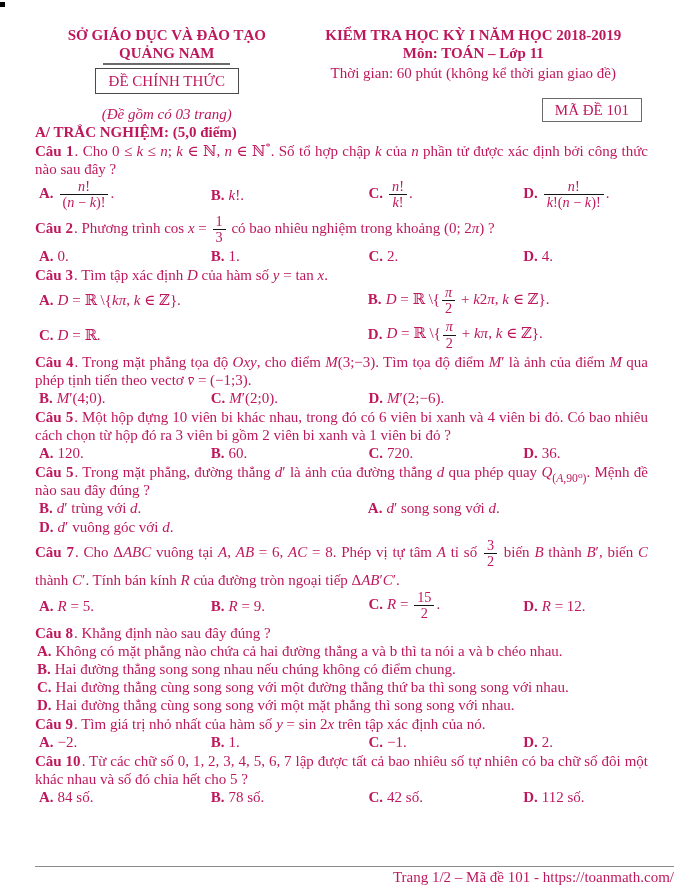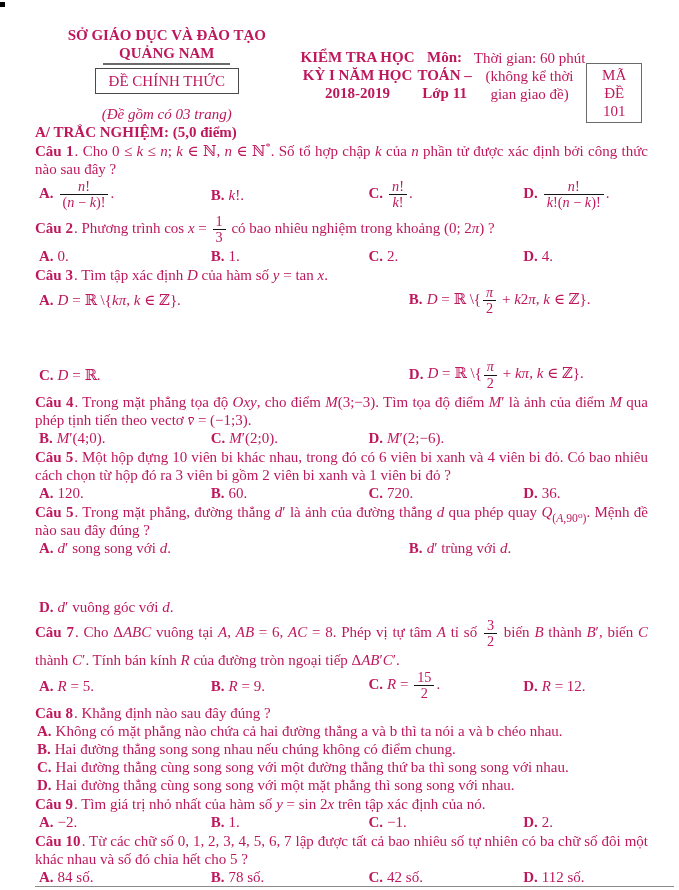--- a/index.html
+++ b/index.html
@@ -8,34 +8,34 @@
     width:679px;height:890px;box-sizing:border-box;
     padding:26px 31px 4px 35px;
     font-family:"Liberation Serif","DejaVu Serif",serif;
     font-size:15px;line-height:1.2;color:#be185d;
     display:flex;flex-direction:column;overflow:hidden;
   }
   .corner{position:absolute;left:0;top:2px;width:5px;height:5px;background:#000;}
   b{font-weight:bold;}
   .header{display:flex;}
   .header-left{width:43%;display:flex;flex-direction:column;align-items:center;text-align:center;}
-  .header-right{width:57%;display:flex;align-items:center;text-align:center;}
+  .header-right{width:57%;display:flex;flex-direction:column;align-items:center;text-align:center;}
   .h-bold{font-weight:bold;}
   .underline-text{display:inline-block;border-bottom:2px solid #6b6b6b;padding:0 16px 1px 16px;font-weight:bold;}
   .stamp-box{display:inline-block;border:1px solid #4a4a4a;padding:3px 13px;margin-top:3px;}
   .pages-note{font-style:italic;margin-top:11px;}
   .time-line{margin-top:2px;}
   .code-box{display:inline-block;border:1px solid #6b6b6b;padding:2px 12px;margin-top:16px;margin-right:6px;font-weight:normal;align-self:flex-end;}
   .section-title{font-weight:bold;}
   .question{margin-top:1px;}
   .q-text{margin:0;text-align:justify;}
   .q-text b{margin-right:1px;}
   .opts{margin:0;}
   .opts-row{display:grid;grid-template-columns:28.2% 25.9% 25.4% 1fr;padding-left:4px;align-items:center;}
-  .opts-two{display:grid;grid-template-columns:54% 1fr;padding-left:4px;align-items:center;row-gap:1px;gap:41px;}
+  .opts-two{display:grid;grid-template-columns:54% 1fr;padding-left:4px;align-items:center;row-gap:1px;}
   .opts-stack{display:block;padding-left:2px;}
   .opt{white-space:normal;}
   .okey{margin-right:4px;}
   i{font-style:italic;}
   sup{font-size:0.68em;vertical-align:super;line-height:0;}
   sub.msub{font-size:0.78em;vertical-align:-0.4em;line-height:0;}
   .frac{display:inline-flex;flex-direction:column;text-align:center;vertical-align:middle;margin:1px 2px;font-size:0.95em;}
   .frac .num{display:block;border-bottom:1px solid #141414;padding:0 3px;line-height:1.08;}
   .frac .den{display:block;padding:0 3px;line-height:1.08;}
   .footer{margin-top:auto;margin-right:-26px;border-top:1px solid #8a8a8a;}
@@ -123,22 +123,22 @@
         <div class="opts opts-row">
           <div class="opt"><b class="okey">A.</b>120.</div>
           <div class="opt"><b class="okey">B.</b>60.</div>
           <div class="opt"><b class="okey">C.</b>720.</div>
           <div class="opt"><b class="okey">D.</b>36.</div>
         </div>
       </div>
       <div class="question">
         <p class="q-text"><b>Câu 5</b>. Trong mặt phẳng, đường thẳng <i>d</i>′ là ảnh của đường thẳng <i>d</i> qua phép quay <i>Q</i><sub class="msub">(<i>A</i>,90⁰)</sub>. Mệnh đề nào sau đây đúng ?</p>
         <div class="opts opts-two">
+          <div class="opt"><b class="okey">B.</b><i>d</i>′ trùng với <i>d</i>.</div>
           <div class="opt"><b class="okey">A.</b><i>d</i>′ song song với <i>d</i>.</div>
-          <div class="opt"><b class="okey">B.</b><i>d</i>′ trùng với <i>d</i>.</div>
           <div class="opt"><b class="okey">D.</b><i>d</i>′ vuông góc với <i>d</i>.</div>
         </div>
       </div>
       <div class="question">
         <p class="q-text"><b>Câu 7</b>. Cho Δ<i>ABC</i> vuông tại <i>A</i>, <i>AB</i> = 6, <i>AC</i> = 8. Phép vị tự tâm <i>A</i> tỉ số <span class="frac">
             <span class="num">3</span>
             <span class="den">2</span>
           </span> biến <i>B</i> thành <i>B</i>′, biến <i>C</i> thành <i>C</i>′. Tính bán kính <i>R</i> của đường tròn ngoại tiếp Δ<i>AB</i>′<i>C</i>′.</p>
         <div class="opts opts-row">
           <div class="opt"><b class="okey">A.</b><i>R</i> = 5.</div>

